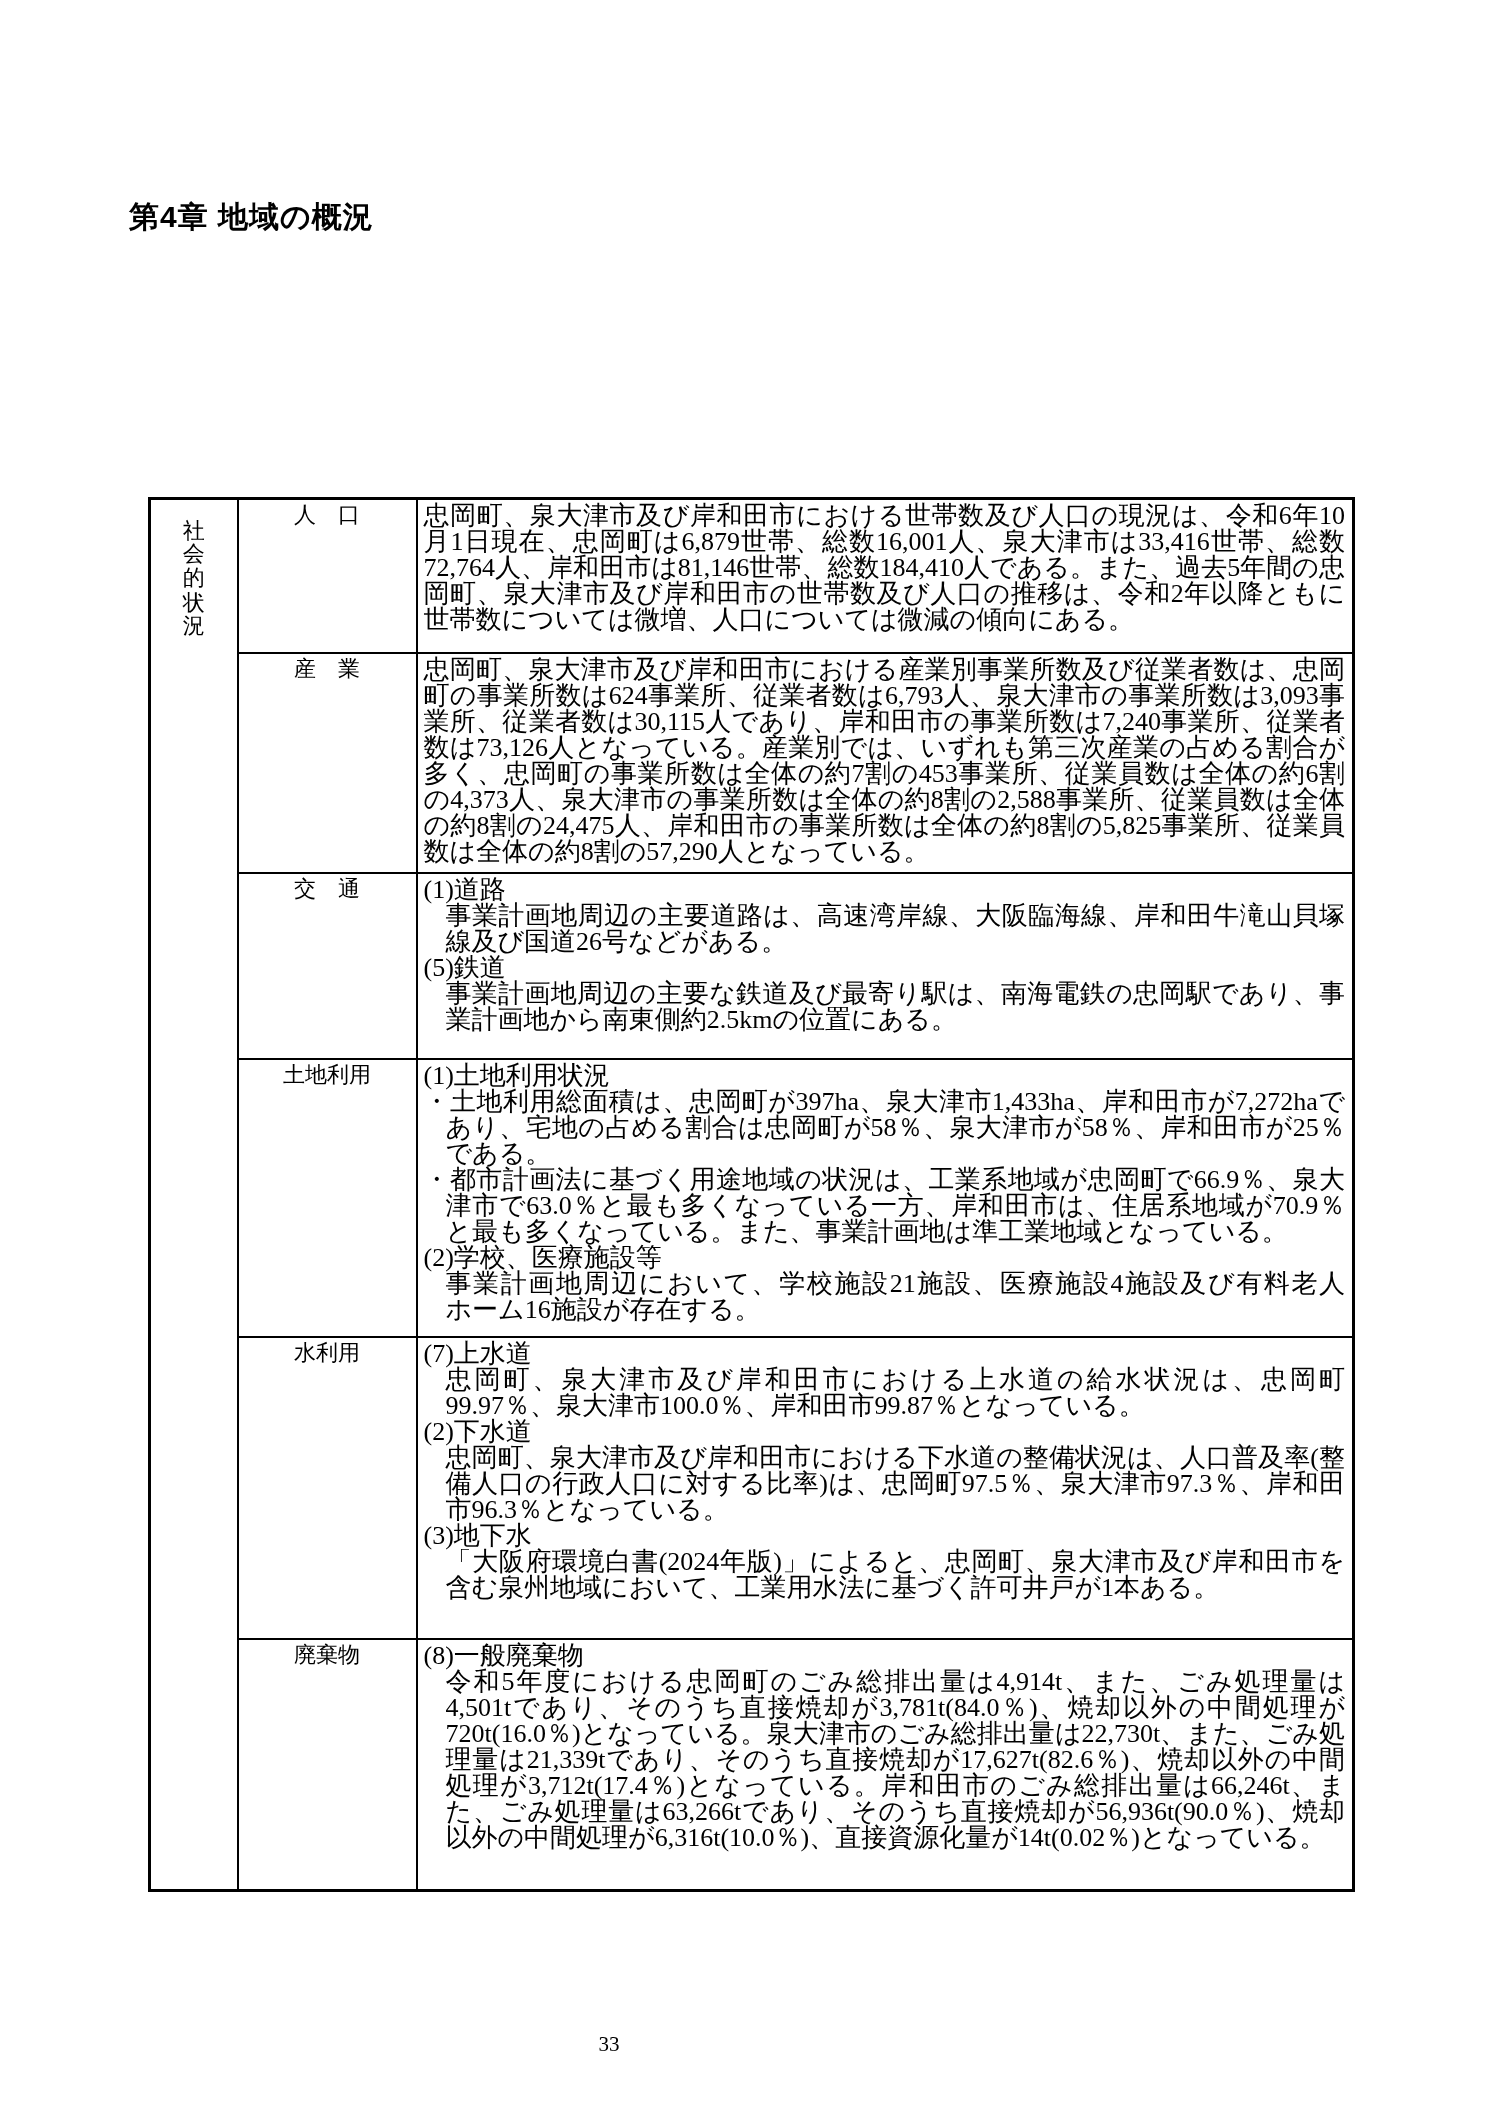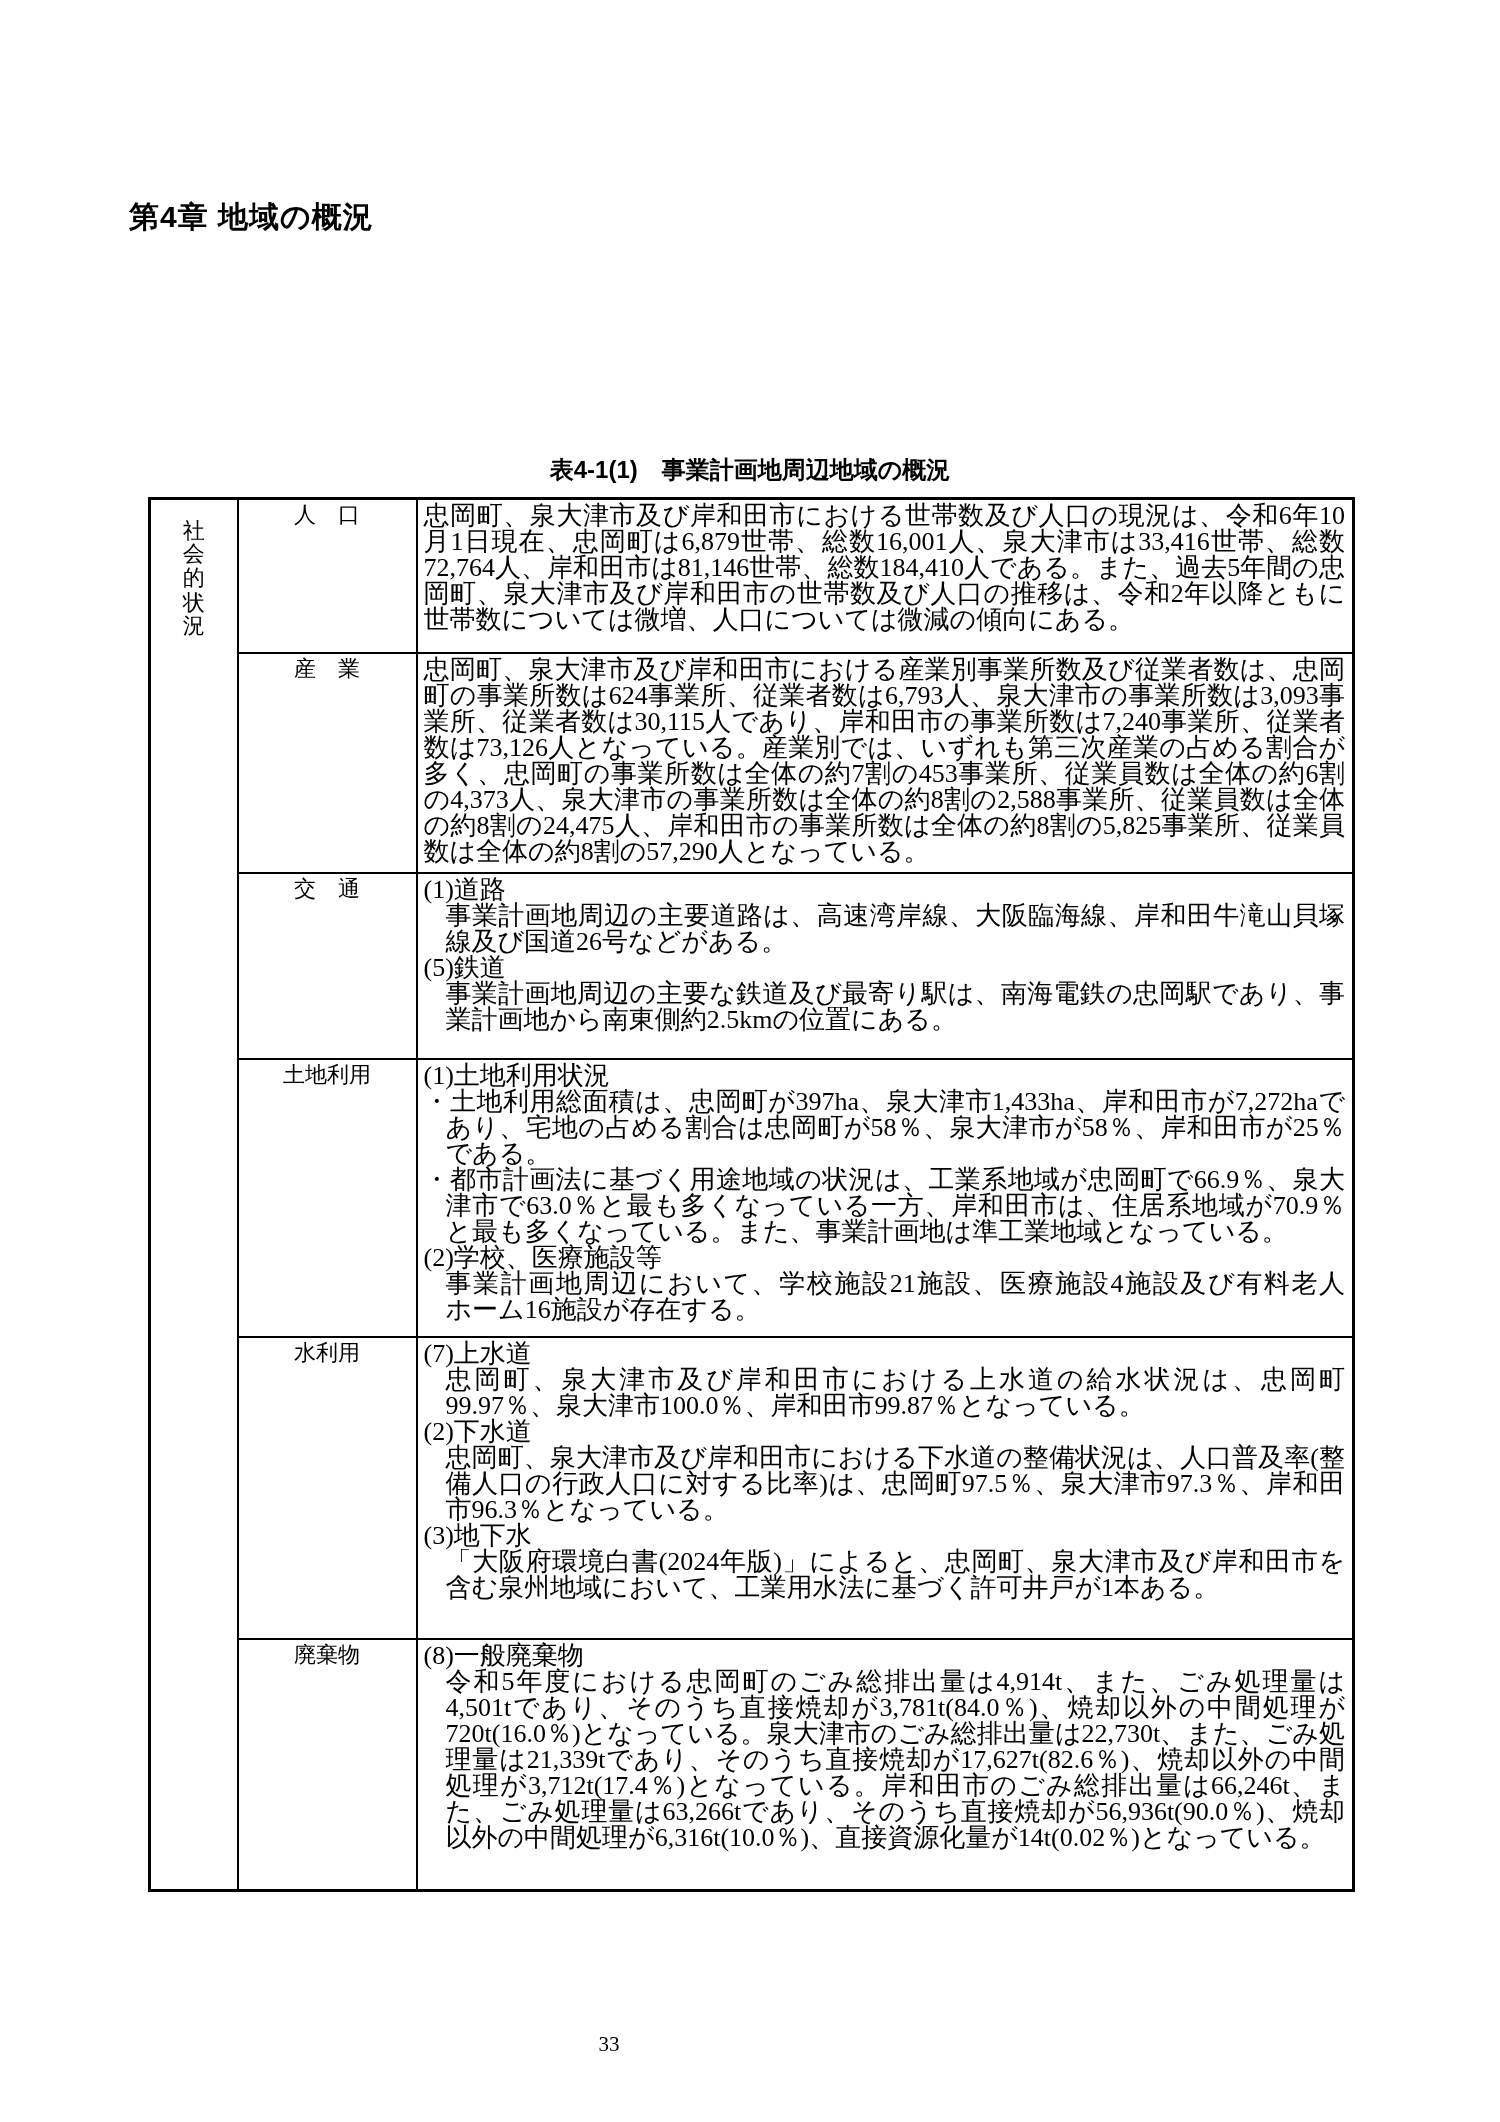--- a/index.html
+++ b/index.html
@@ -81,21 +81,20 @@
   }
 </style>
 </head>
 <body>
 
 <div class="page">
 
   <h1 class="chapter-heading">第4章 地域の概況</h1>
 
 
-  <p class="table-title">表4-1(1)　事業計画地周辺地域の概況</p>
 
   <table class="overview">
     <colgroup>
       <col class="c-cat">
         <col class="c-hdr">
         <col class="c-body">
     </colgroup>
     <tbody>
         <tr>
           <td class="cat-cell" rowspan="6"><span class="vtext">社会的状況</span></td>

